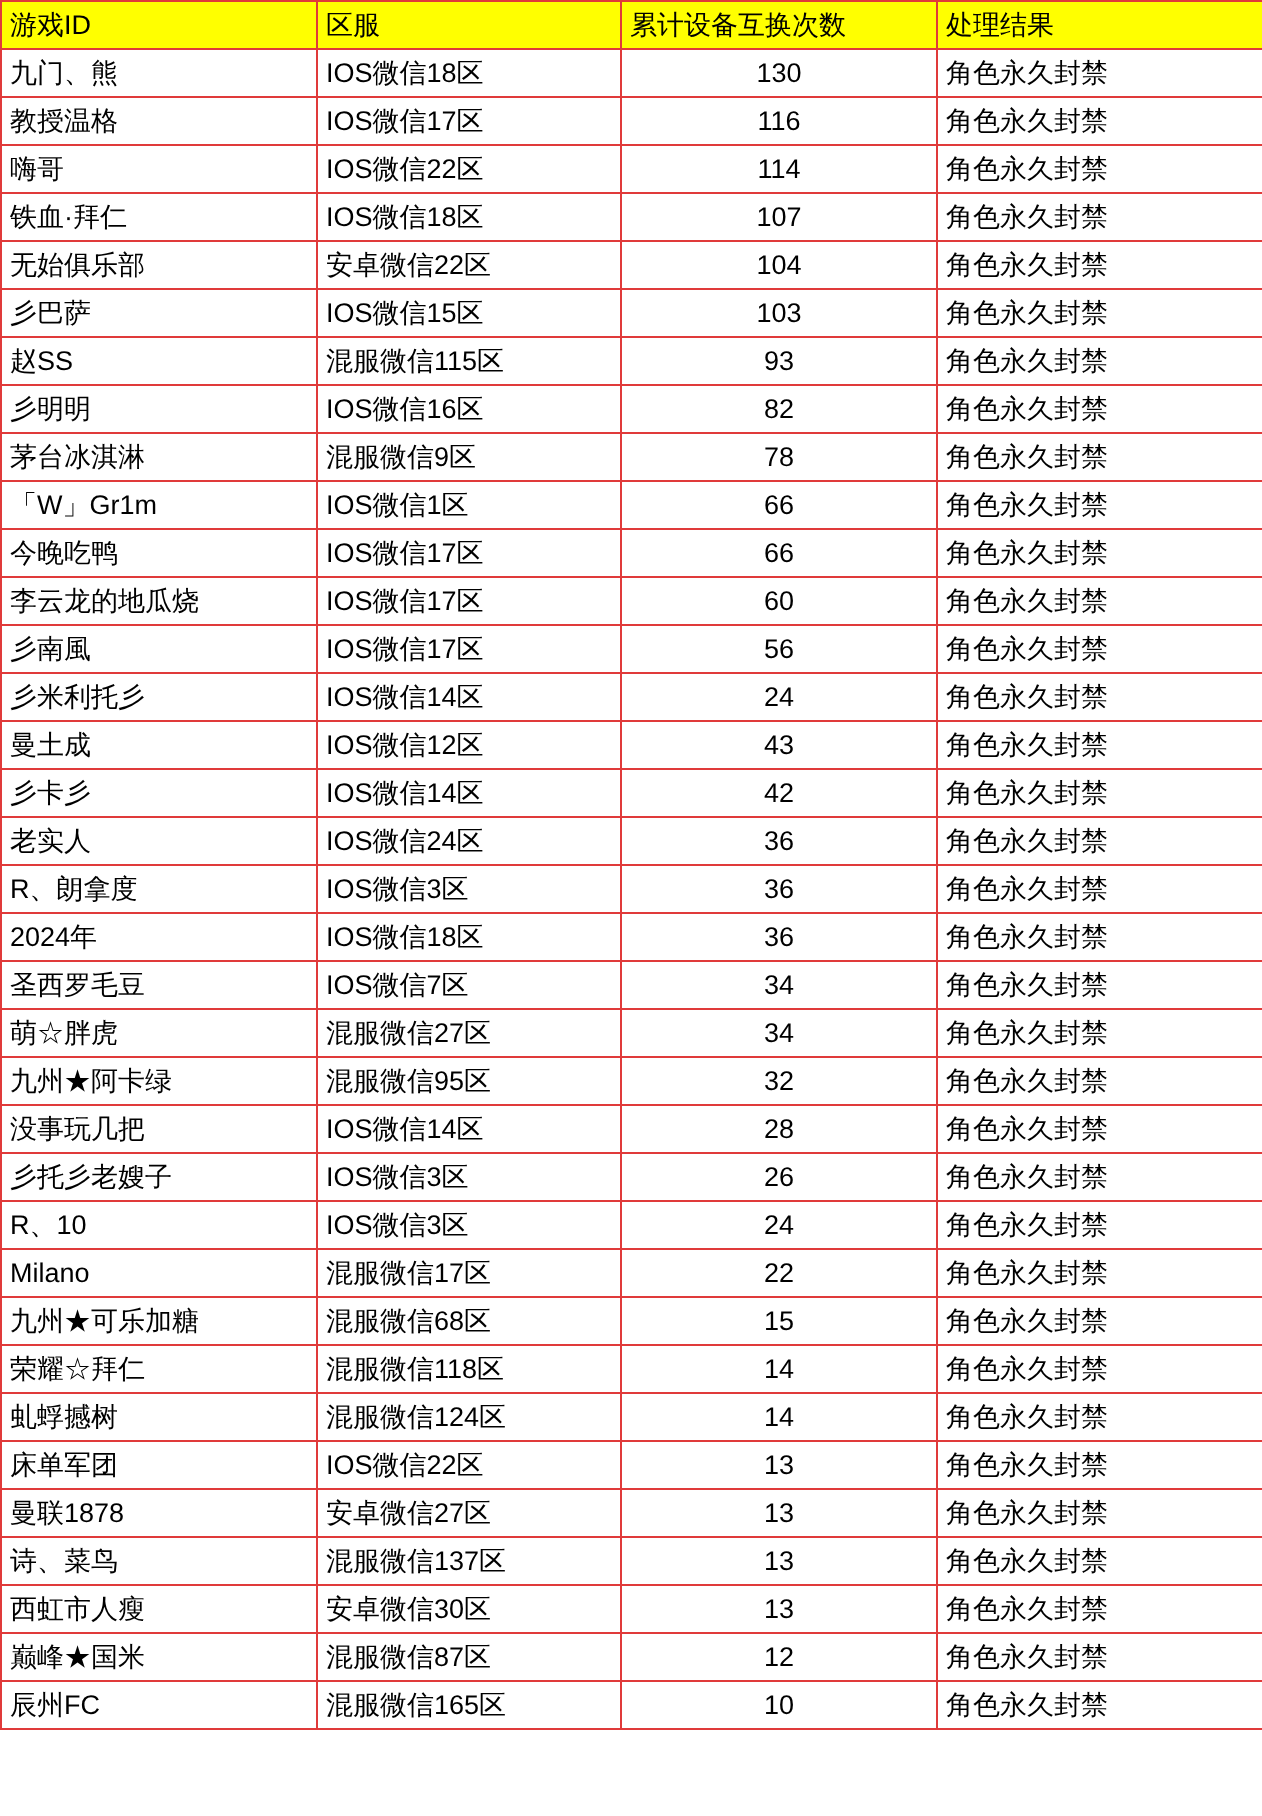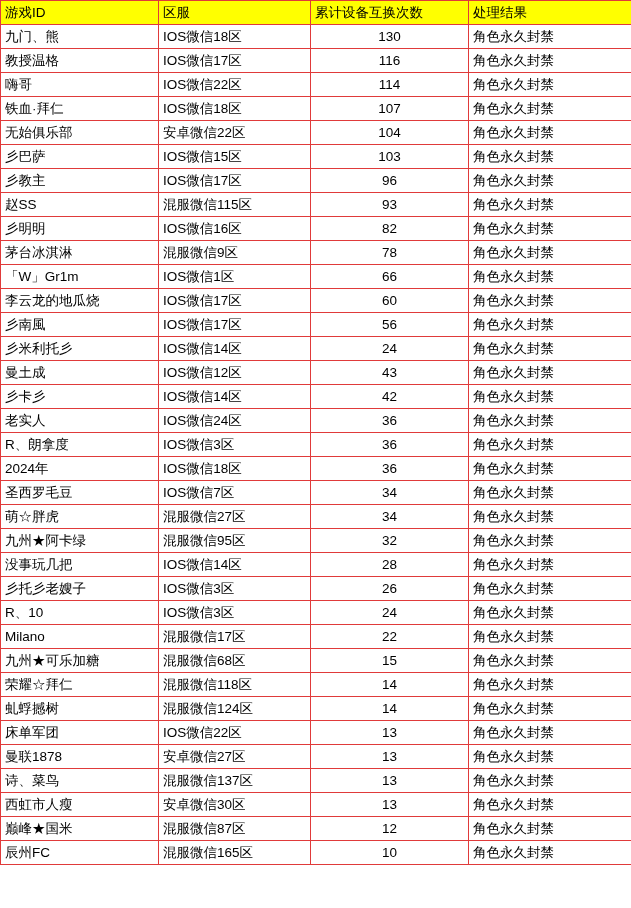--- a/index.html
+++ b/index.html
@@ -99,46 +99,46 @@
         <td class="num">104</td>
         <td class="txt">角色永久封禁</td>
       </tr>
       <tr>
         <td class="txt">彡巴萨</td>
         <td class="txt">IOS微信15区</td>
         <td class="num">103</td>
         <td class="txt">角色永久封禁</td>
       </tr>
       <tr>
-        <td class="txt">彡教主</td>
-        <td class="txt">IOS微信17区</td>
-        <td class="num">96</td>
-        <td class="txt">角色永久封禁</td>
-      </tr>
-      <tr>
         <td class="txt">赵SS</td>
         <td class="txt">混服微信115区</td>
         <td class="num">93</td>
         <td class="txt">角色永久封禁</td>
       </tr>
       <tr>
         <td class="txt">彡明明</td>
         <td class="txt">IOS微信16区</td>
         <td class="num">82</td>
         <td class="txt">角色永久封禁</td>
       </tr>
       <tr>
         <td class="txt">茅台冰淇淋</td>
         <td class="txt">混服微信9区</td>
         <td class="num">78</td>
         <td class="txt">角色永久封禁</td>
       </tr>
       <tr>
         <td class="txt">「W」Gr1m</td>
         <td class="txt">IOS微信1区</td>
+        <td class="num">66</td>
+        <td class="txt">角色永久封禁</td>
+      </tr>
+      <tr>
+        <td class="txt">今晚吃鸭</td>
+        <td class="txt">IOS微信17区</td>
         <td class="num">66</td>
         <td class="txt">角色永久封禁</td>
       </tr>
       <tr>
         <td class="txt">李云龙的地瓜烧</td>
         <td class="txt">IOS微信17区</td>
         <td class="num">60</td>
         <td class="txt">角色永久封禁</td>
       </tr>
       <tr>

